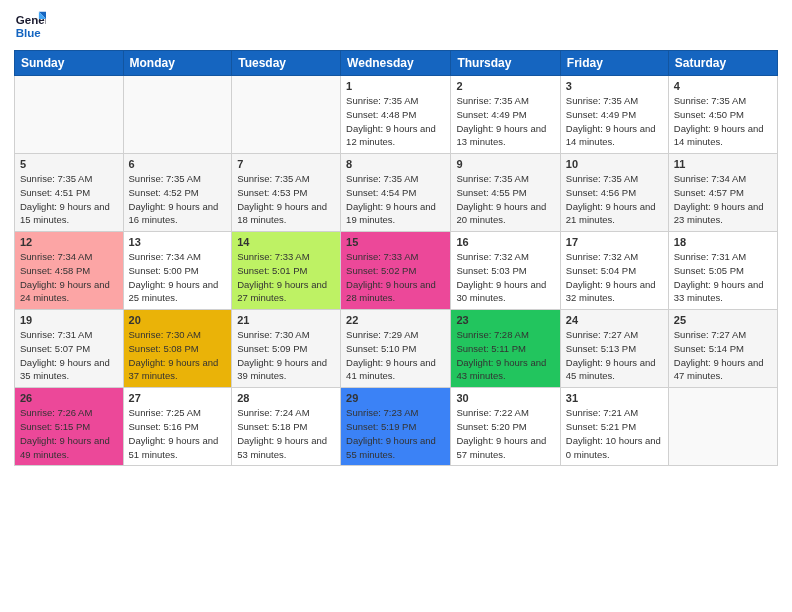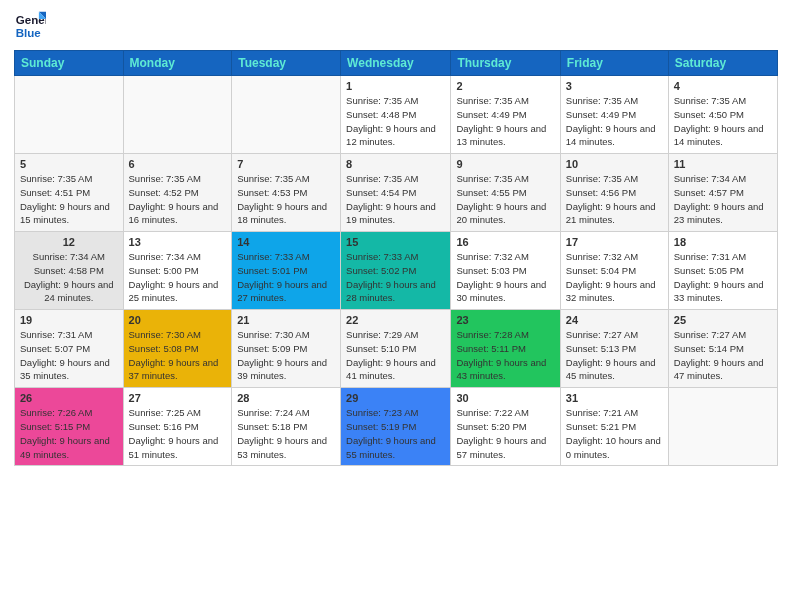--- a/index.html
+++ b/index.html
@@ -45,21 +45,21 @@
       color: #444;
       margin-top: 2px;
     }
     .calendar {
       width: 100%;
       border-collapse: collapse;
       border: 1px solid #ccc;
     }
     .calendar th {
       background: #1565c0;
-      color: #5eead4;
+      color: #ffffff;
       font-size: 12px;
       font-weight: bold;
       padding: 5px 6px;
       text-align: left;
       border: 1px solid #1255a0;
     }
     .calendar td {
       vertical-align: top;
       border: 1px solid #d0d0d0;
       padding: 4px 5px;
@@ -168,33 +168,33 @@
           <td style="background: rgb(245, 245, 245);">
             <span class="day-num">10</span>
             <div class="day-info">Sunrise: 7:35 AM<br>Sunset: 4:56 PM<br>Daylight: 9 hours and 21 minutes.</div>
           </td>
           <td style="background: rgb(245, 245, 245);">
             <span class="day-num">11</span>
             <div class="day-info">Sunrise: 7:34 AM<br>Sunset: 4:57 PM<br>Daylight: 9 hours and 23 minutes.</div>
           </td>
         </tr>
         <tr>
-          <td style="background: #e5e5e5; text-align: center;">
+          <td style="background: #fca5a5;">
             <span class="day-num">12</span>
             <div class="day-info">Sunrise: 7:34 AM<br>Sunset: 4:58 PM<br>Daylight: 9 hours and 24 minutes.</div>
           </td>
           <td style="background: rgb(255, 255, 255);">
             <span class="day-num">13</span>
             <div class="day-info">Sunrise: 7:34 AM<br>Sunset: 5:00 PM<br>Daylight: 9 hours and 25 minutes.</div>
           </td>
-          <td style="background: #0ea5e9;">
+          <td style="background: #bef264;">
             <span class="day-num">14</span>
             <div class="day-info">Sunrise: 7:33 AM<br>Sunset: 5:01 PM<br>Daylight: 9 hours and 27 minutes.</div>
           </td>
-          <td style="background: #14b8a6;">
+          <td style="background: #ec4899;">
             <span class="day-num">15</span>
             <div class="day-info">Sunrise: 7:33 AM<br>Sunset: 5:02 PM<br>Daylight: 9 hours and 28 minutes.</div>
           </td>
           <td style="background: rgb(255, 255, 255);">
             <span class="day-num">16</span>
             <div class="day-info">Sunrise: 7:32 AM<br>Sunset: 5:03 PM<br>Daylight: 9 hours and 30 minutes.</div>
           </td>
           <td style="background: rgb(255, 255, 255);">
             <span class="day-num">17</span>
             <div class="day-info">Sunrise: 7:32 AM<br>Sunset: 5:04 PM<br>Daylight: 9 hours and 32 minutes.</div>

